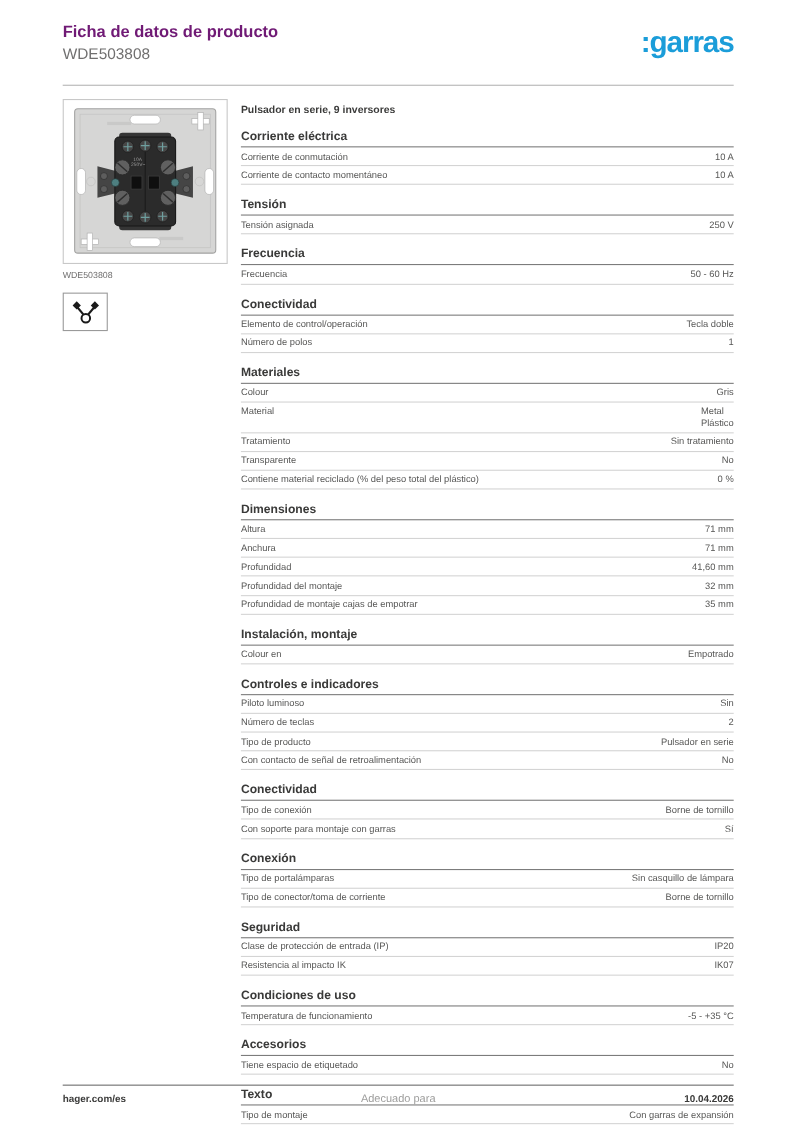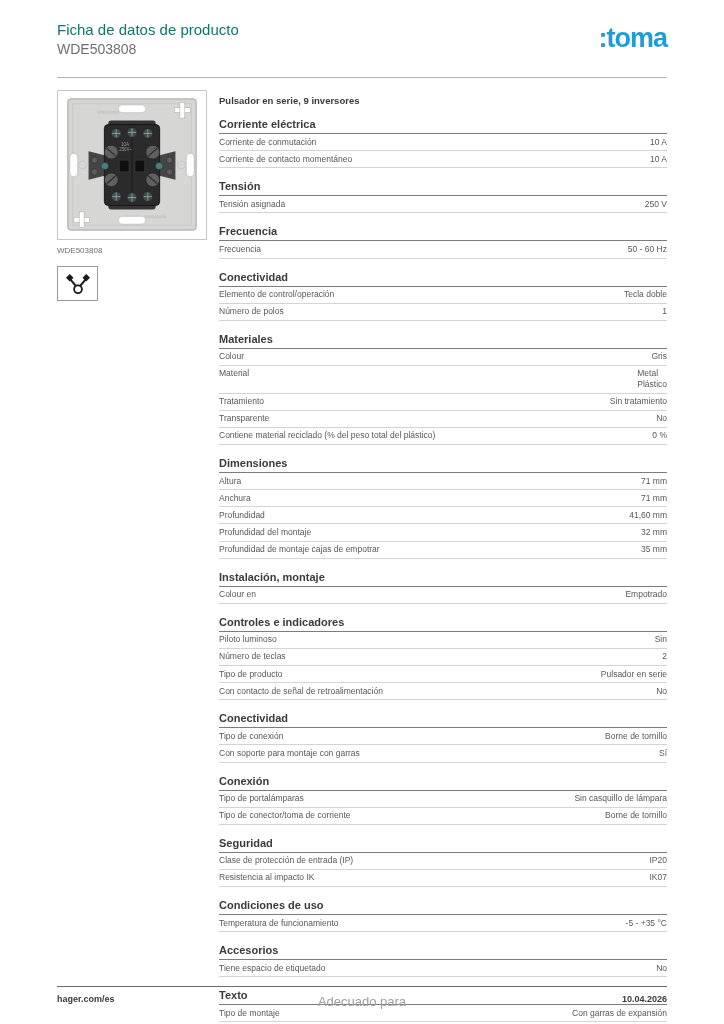--- a/index.html
+++ b/index.html
@@ -6,21 +6,21 @@
   html, body { background: #e8e8e8; }
   body { font-family: "Liberation Sans", sans-serif; }
   .page {
     position: relative;
     width: 724px; height: 1024px;
     background: #ffffff;
     overflow: hidden;
   }
   
   .header { position: absolute; top: 21px; left: 57px; right: 57px; display: flex; justify-content: space-between; align-items: flex-start; }
-  .doc-title { font-size: 15px; font-weight: normal; color: #0f766e; line-height: 1.25; }
+  .doc-title { font-size: 15px; font-weight: bold; color: #701a75; line-height: 1.25; }
   .doc-subtitle { font-size: 14px; color: #706f6f; line-height: 1.3; }
   .brand-logo { font-size: 27px; font-weight: bold; color: #1b9dd9; letter-spacing: -1px; line-height: 1; margin-top: 4px; }
   .header-rule { position: absolute; top: 77px; left: 57px; right: 57px; border-top: 1px solid #b5b5b5; }
 
   
   .content { position: absolute; top: 90px; left: 57px; right: 57px; display: flex; align-items: flex-start; }
   .left-col { width: 150px; flex: 0 0 150px; }
   .right-col { flex: 1; margin-left: 12px; }
 
   .product-image-box { width: 150px; height: 150px; border: 1px solid #c8c8c8; background: #fff; }
@@ -33,34 +33,34 @@
   .spec-section { margin-top: 12px; }
   .spec-section-title { font-size: 11px; font-weight: bold; color: #3a3a39; padding-bottom: 3px; border-bottom: 1px solid #7c7c7c; }
   .spec-row { display: flex; justify-content: space-between; align-items: flex-start; border-bottom: 1px solid #d4d4d4; padding: 2.5px 0 3px 0; font-size: 8.5px; color: #575756; line-height: 1.25; }
   .spec-label { text-align: left; padding-right: 12px; }
   .spec-value { white-space: pre-line; flex-shrink: 0; }
 
   
   .footer-rule { position: absolute; left: 57px; right: 57px; top: 986px; border-top: 1px solid #6d6d6d; }
   .footer { position: absolute; left: 57px; right: 57px; top: 994px; display: flex; justify-content: space-between; align-items: baseline; }
   .footer-left { font-size: 9px; font-weight: bold; color: #3a3a39; }
-  .footer-center { font-size: 13px; color: #9d9d9c; position: absolute; left: 0; right: 0; text-align: center; }
+  .footer-center { font-size: 10px; color: #9d9d9c; position: absolute; left: 0; right: 0; text-align: center; }
   .footer-right { font-size: 9px; font-weight: bold; color: #3a3a39; }
 </style>
 </head>
 <body>
 
 <div class="page">
 
   <div class="header">
     <div>
       <div class="doc-title">Ficha de datos de producto</div>
       <div class="doc-subtitle">WDE503808</div>
     </div>
-    <div class="brand-logo">:toma</div>
+    <div class="brand-logo">:garras</div>
   </div>
   <div class="header-rule"></div>
 
   <div class="content">
 
     <div class="left-col">
       <div class="product-image-box">
         
         <svg width="148" height="148" viewBox="0 0 150 150">
           <rect x="10" y="8" width="130" height="133" rx="3" fill="#d6d6d5" stroke="#a3a3a2" stroke-width="1"></rect>

